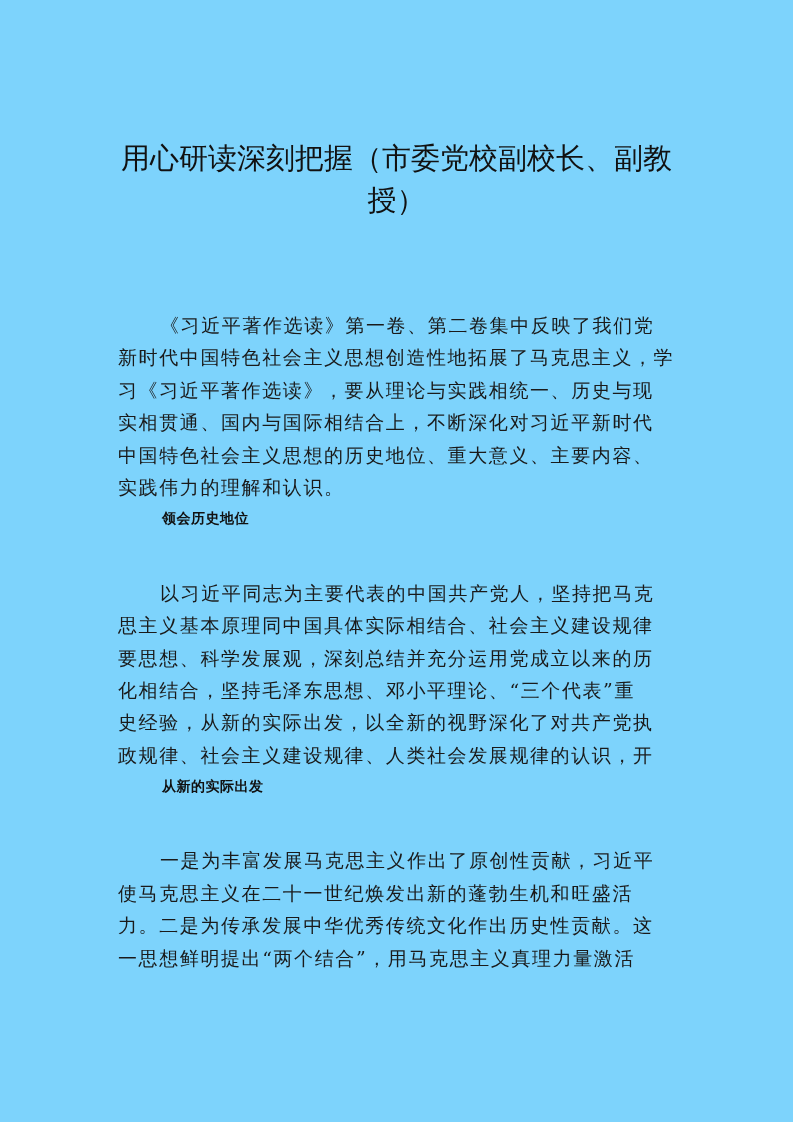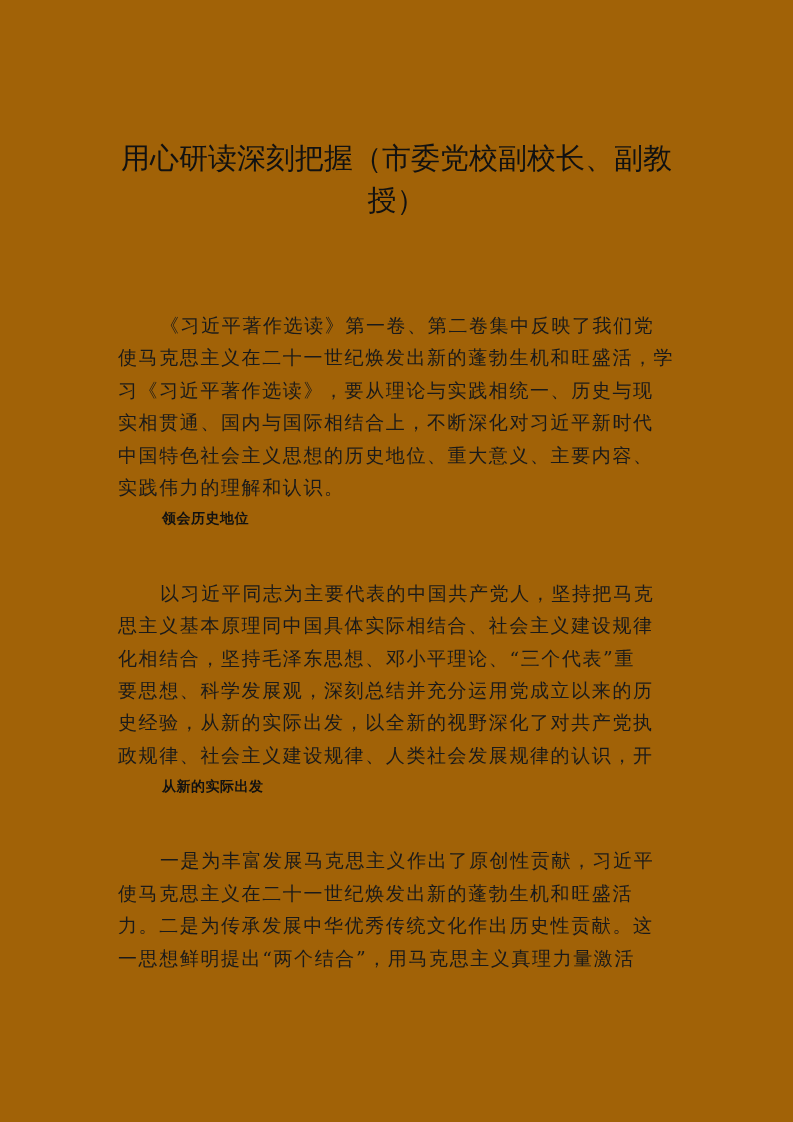--- a/index.html
+++ b/index.html
@@ -12,21 +12,21 @@
       height: 1122px;
       position: relative;
       overflow: hidden;
       color: #1a1a1a;
     }
     .page {
       position: absolute;
       left: 0; top: 0;
       width: 793px;
       height: 1122px;
-      background: #a16207;
+      background: #7dd3fc;
     }
     .title {
       position: absolute;
       left: 100px;
       width: 593px;
       top: 137px;
       text-align: center;
       font-family: "DejaVu Serif", "Liberation Serif", serif;
       font-size: 29px;
       line-height: 42px;
@@ -78,34 +78,34 @@
 
   <h1 class="title">
     <span class="tline">用心研读深刻把握（市委党校副校长、副教</span>
     <span class="tline">授）</span>
   </h1>
 
   <div class="content">
 
     <div>
       <span class="line indent">《习近平著作选读》第一卷、第二卷集中反映了我们党</span>
-      <span class="line">使马克思主义在二十一世纪焕发出新的蓬勃生机和旺盛活，学</span>
+      <span class="line">新时代中国特色社会主义思想创造性地拓展了马克思主义，学</span>
       <span class="line">习《习近平著作选读》，要从理论与实践相统一、历史与现</span>
       <span class="line">实相贯通、国内与国际相结合上，不断深化对习近平新时代</span>
       <span class="line">中国特色社会主义思想的历史地位、重大意义、主要内容、</span>
       <span class="line">实践伟力的理解和认识。</span>
     </div>
 
     <span class="heading">领会历史地位</span>
 
     <div>
       <span class="line indent">以习近平同志为主要代表的中国共产党人，坚持把马克</span>
       <span class="line">思主义基本原理同中国具体实际相结合、社会主义建设规律</span>
+      <span class="line">要思想、科学发展观，深刻总结并充分运用党成立以来的历</span>
       <span class="line">化相结合，坚持毛泽东思想、邓小平理论、“三个代表”重</span>
-      <span class="line">要思想、科学发展观，深刻总结并充分运用党成立以来的历</span>
       <span class="line">史经验，从新的实际出发，以全新的视野深化了对共产党执</span>
       <span class="line">政规律、社会主义建设规律、人类社会发展规律的认识，开</span>
     </div>
 
     <span class="heading">从新的实际出发</span>
 
     <div>
       <span class="line indent">一是为丰富发展马克思主义作出了原创性贡献，习近平</span>
       <span class="line">使马克思主义在二十一世纪焕发出新的蓬勃生机和旺盛活</span>
       <span class="line">力。二是为传承发展中华优秀传统文化作出历史性贡献。这</span>

